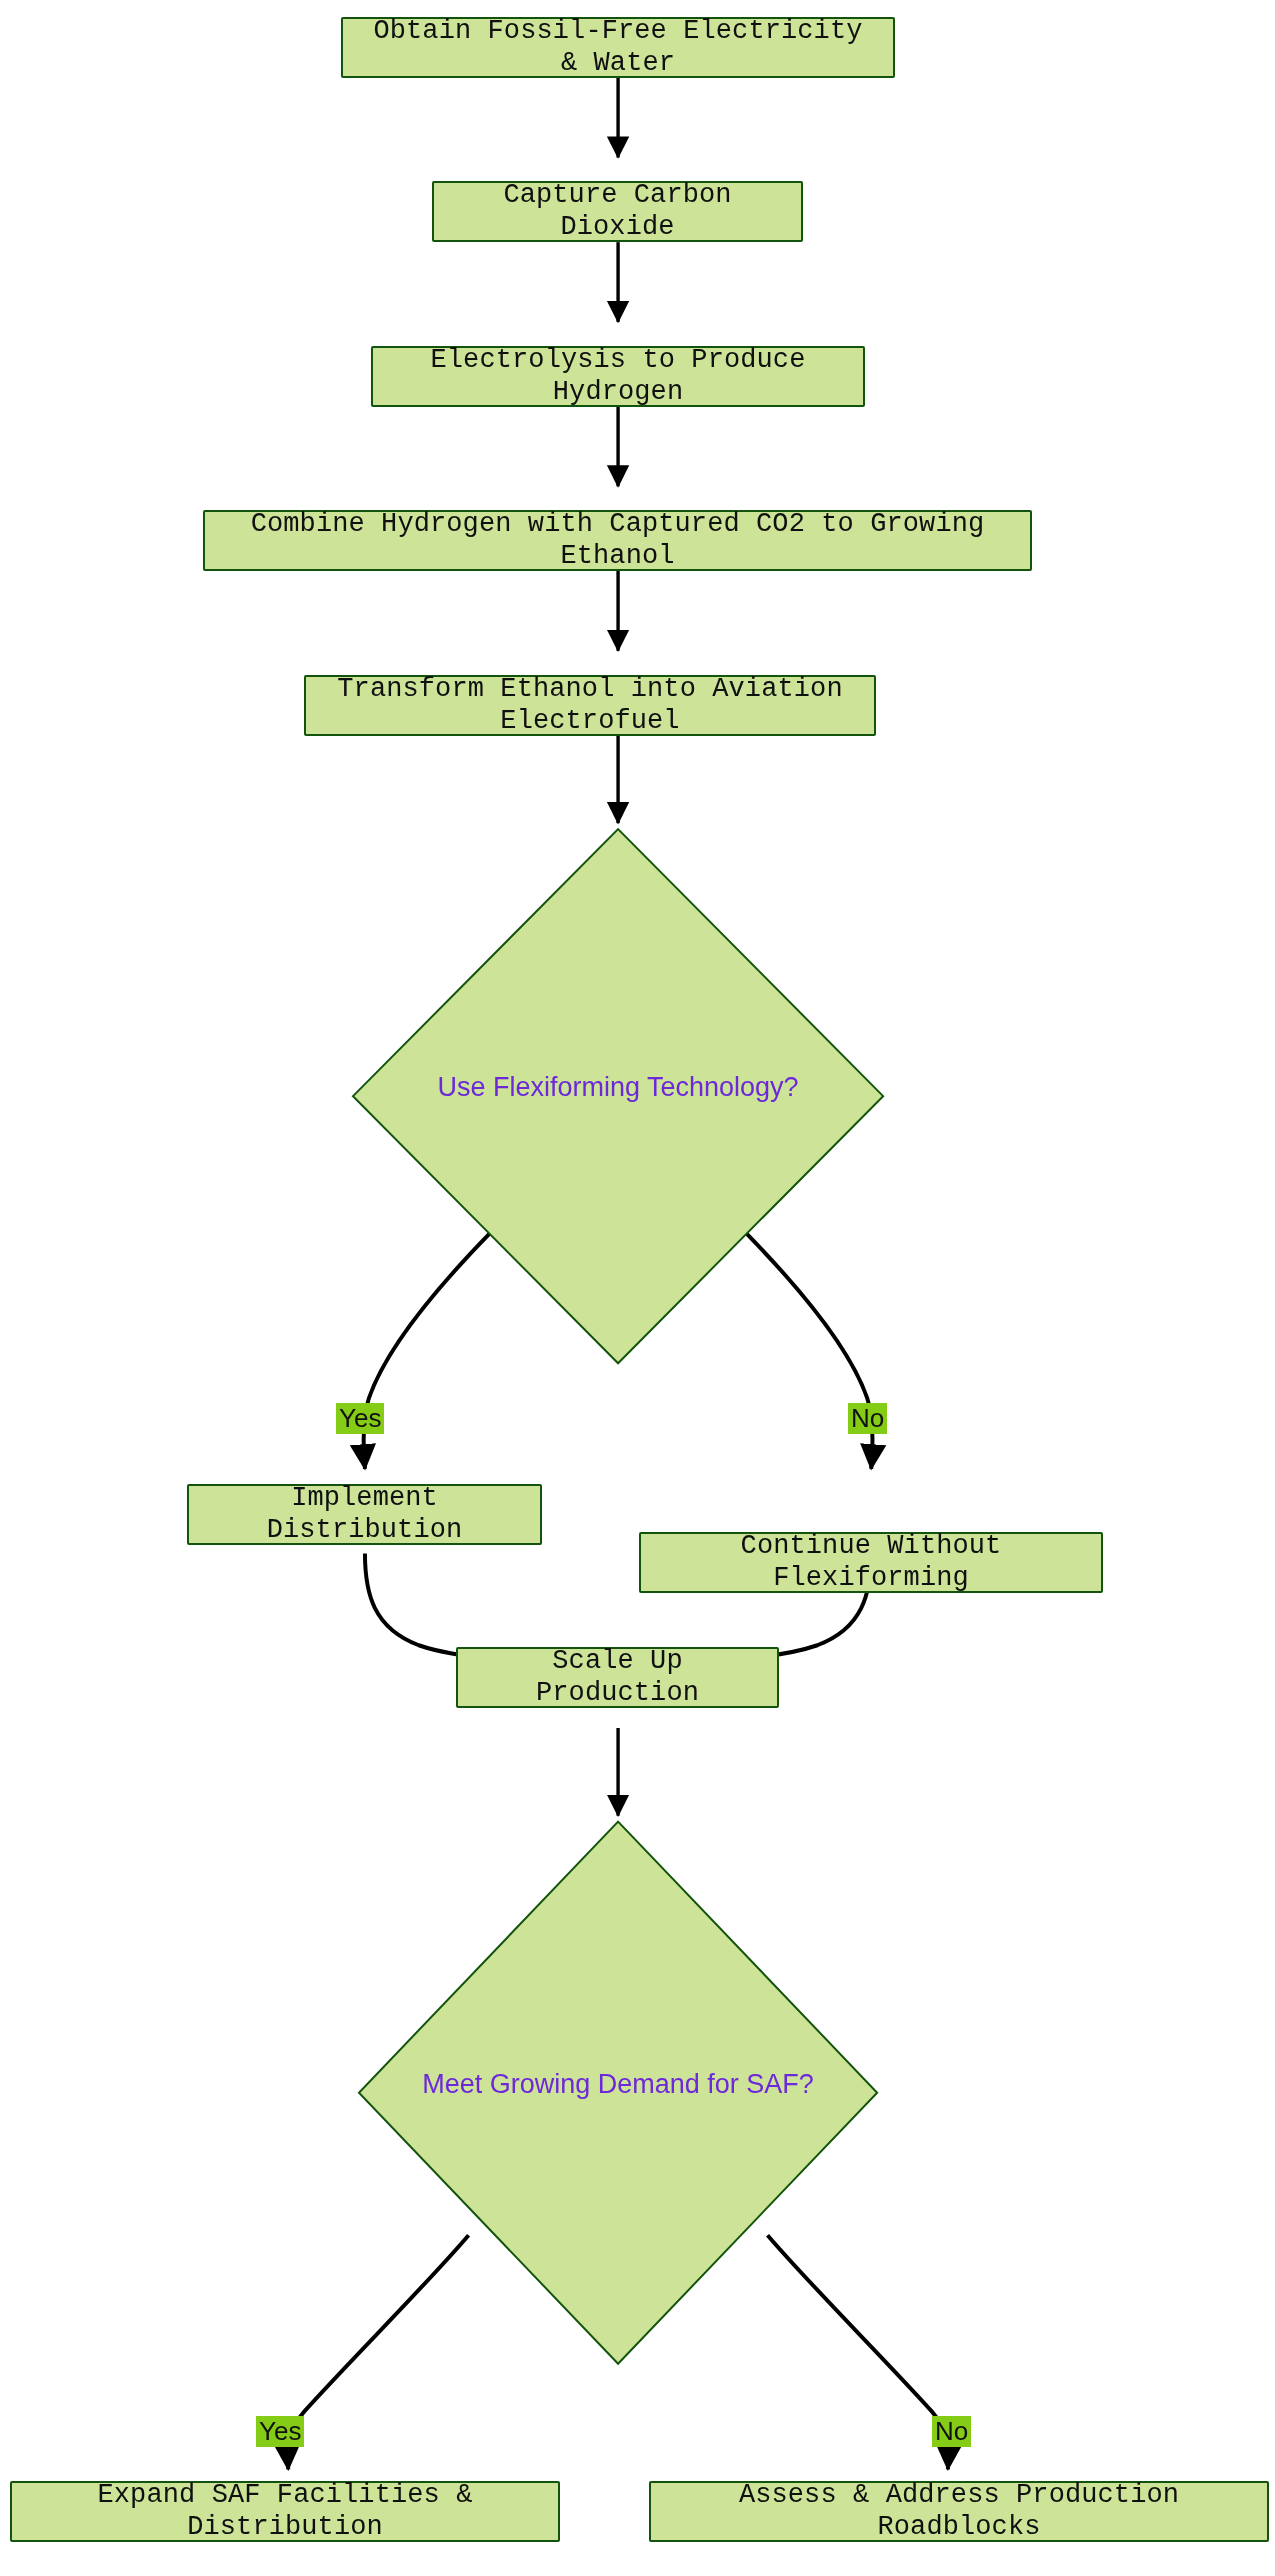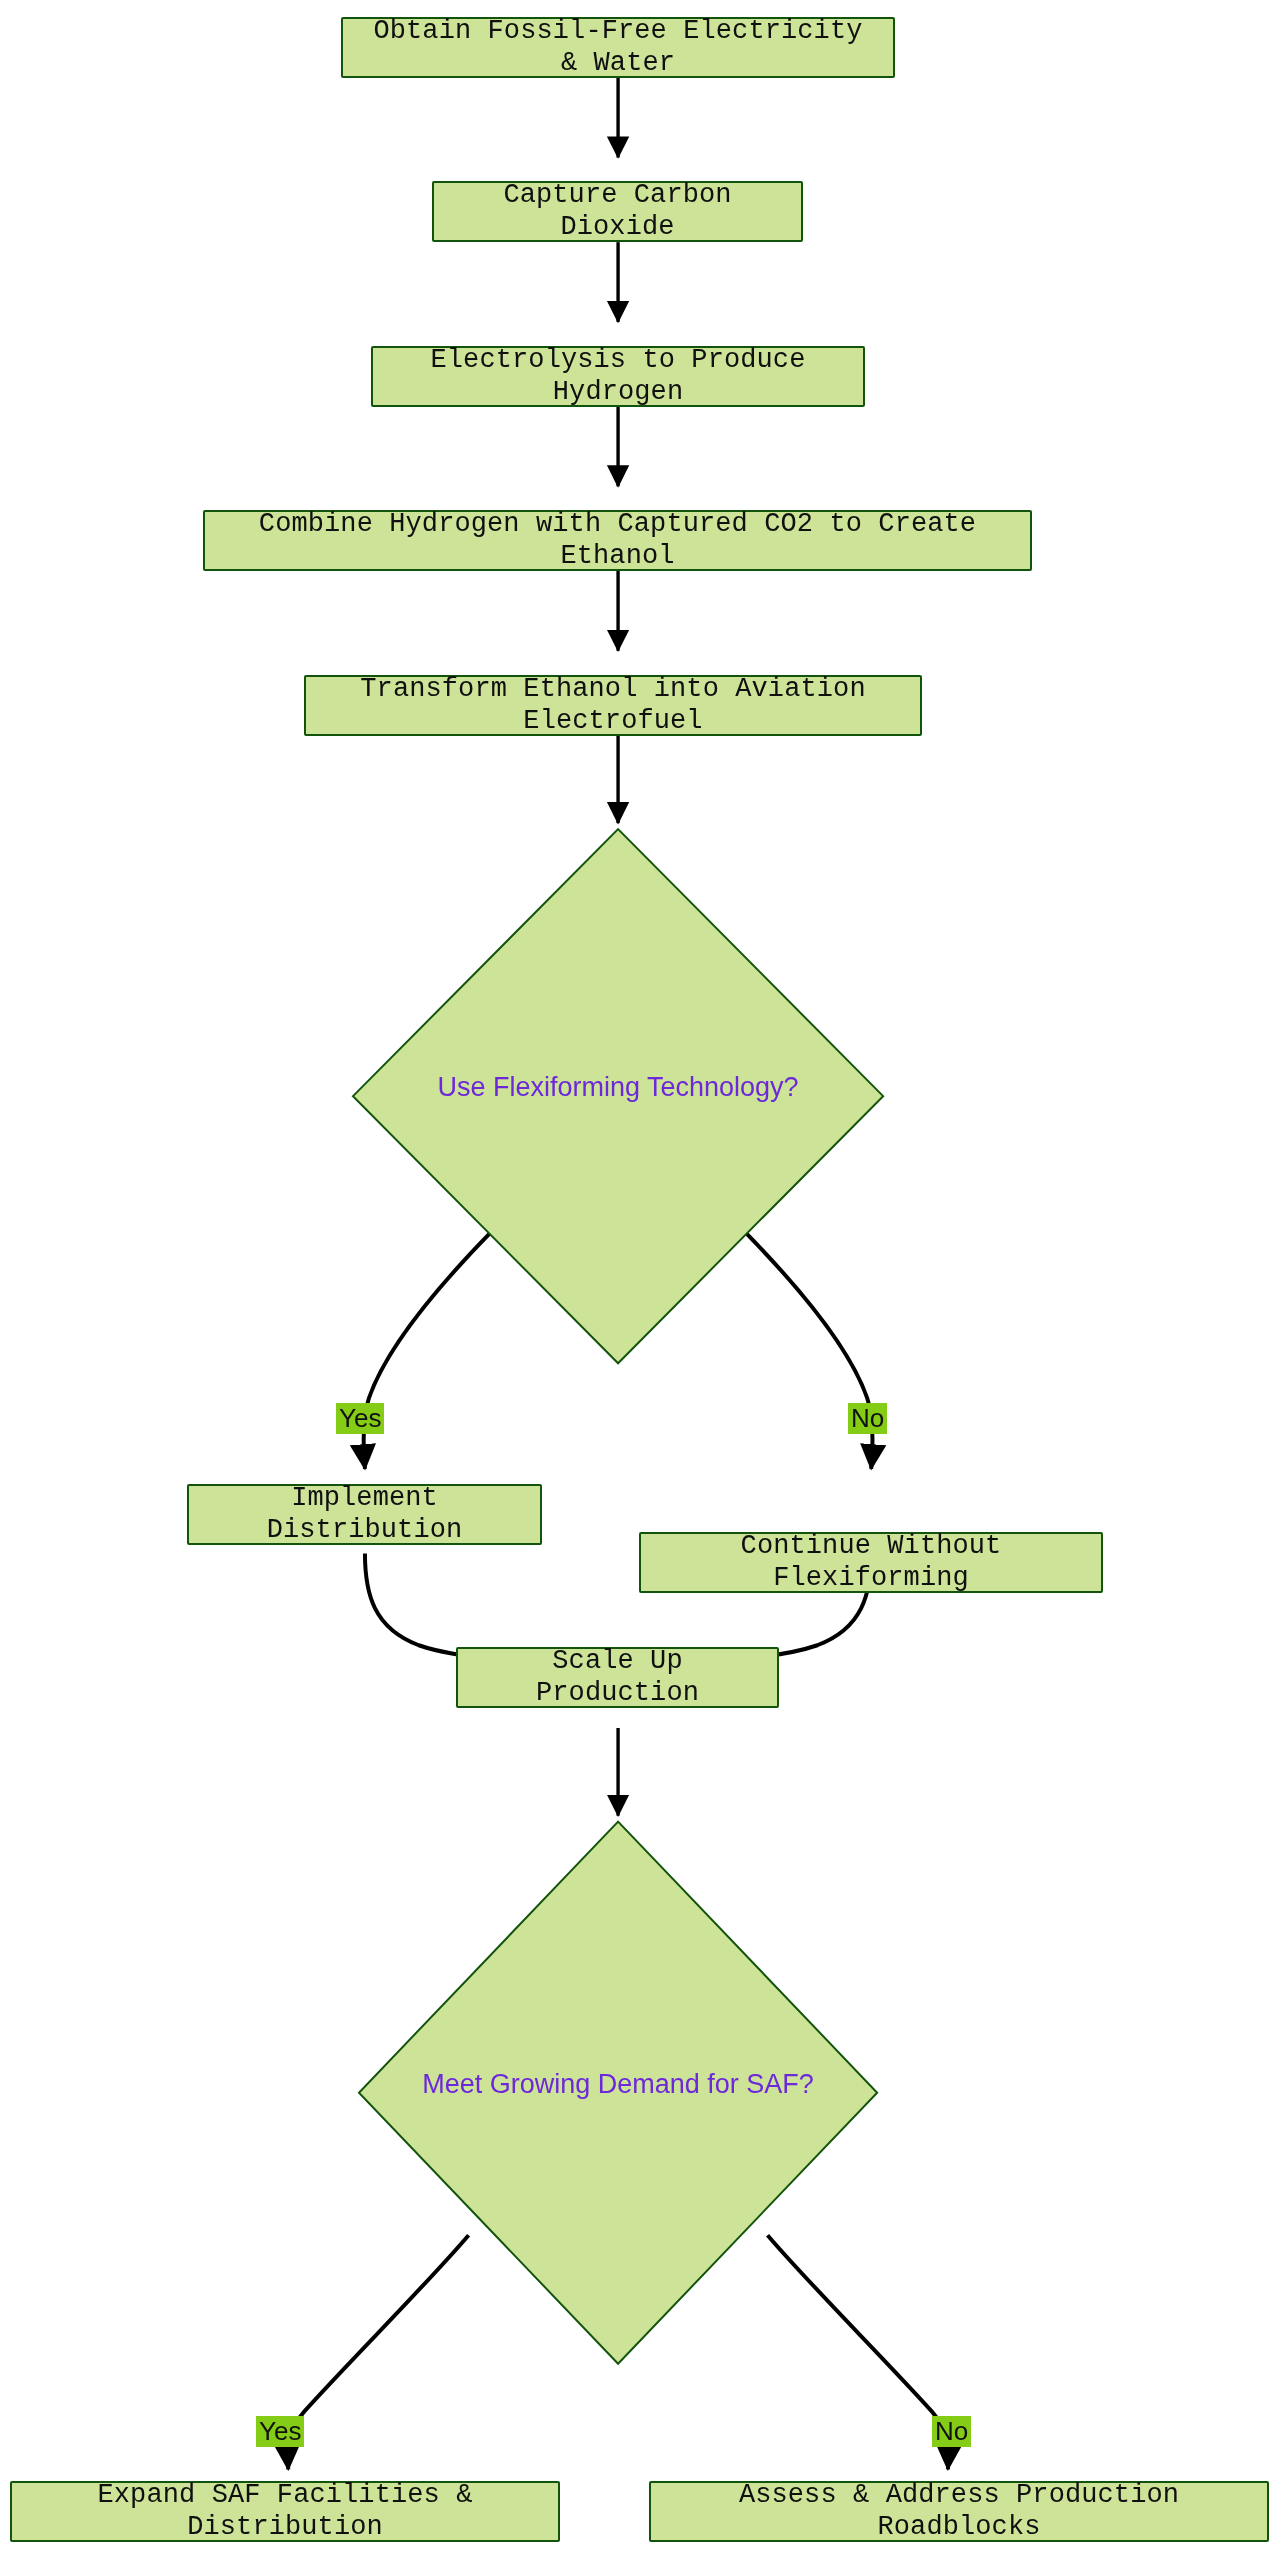--- a/index.html
+++ b/index.html
@@ -111,24 +111,24 @@
 
   <div class="node process" style="left:432px; top:181px; width:371px; height:61px;">
     <span>Capture Carbon Dioxide</span>
   </div>
 
   <div class="node process" style="left:371px; top:346px; width:494px; height:61px;">
     <span>Electrolysis to Produce Hydrogen</span>
   </div>
 
   <div class="node process" style="left:203px; top:510px; width:829px; height:61px;">
-    <span>Combine Hydrogen with Captured CO2 to Create Ethanol</span>
+    <span>Combine Hydrogen with Captured CO2 to Growing Ethanol</span>
   </div>
 
-  <div class="node process" style="left:304px; top:675px; width:618px; height:61px;">
+  <div class="node process" style="left:304px; top:675px; width:572px; height:61px;">
     <span>Transform Ethanol into Aviation Electrofuel</span>
   </div>
 
   <div class="diamond-label" style="left:353px; top:1072px; width:530px;">
     <span>Use Flexiforming Technology?</span>
   </div>
 
   <div class="node process" style="left:187px; top:1484px; width:355px; height:61px;">
     <span>Implement Distribution</span>
   </div>

